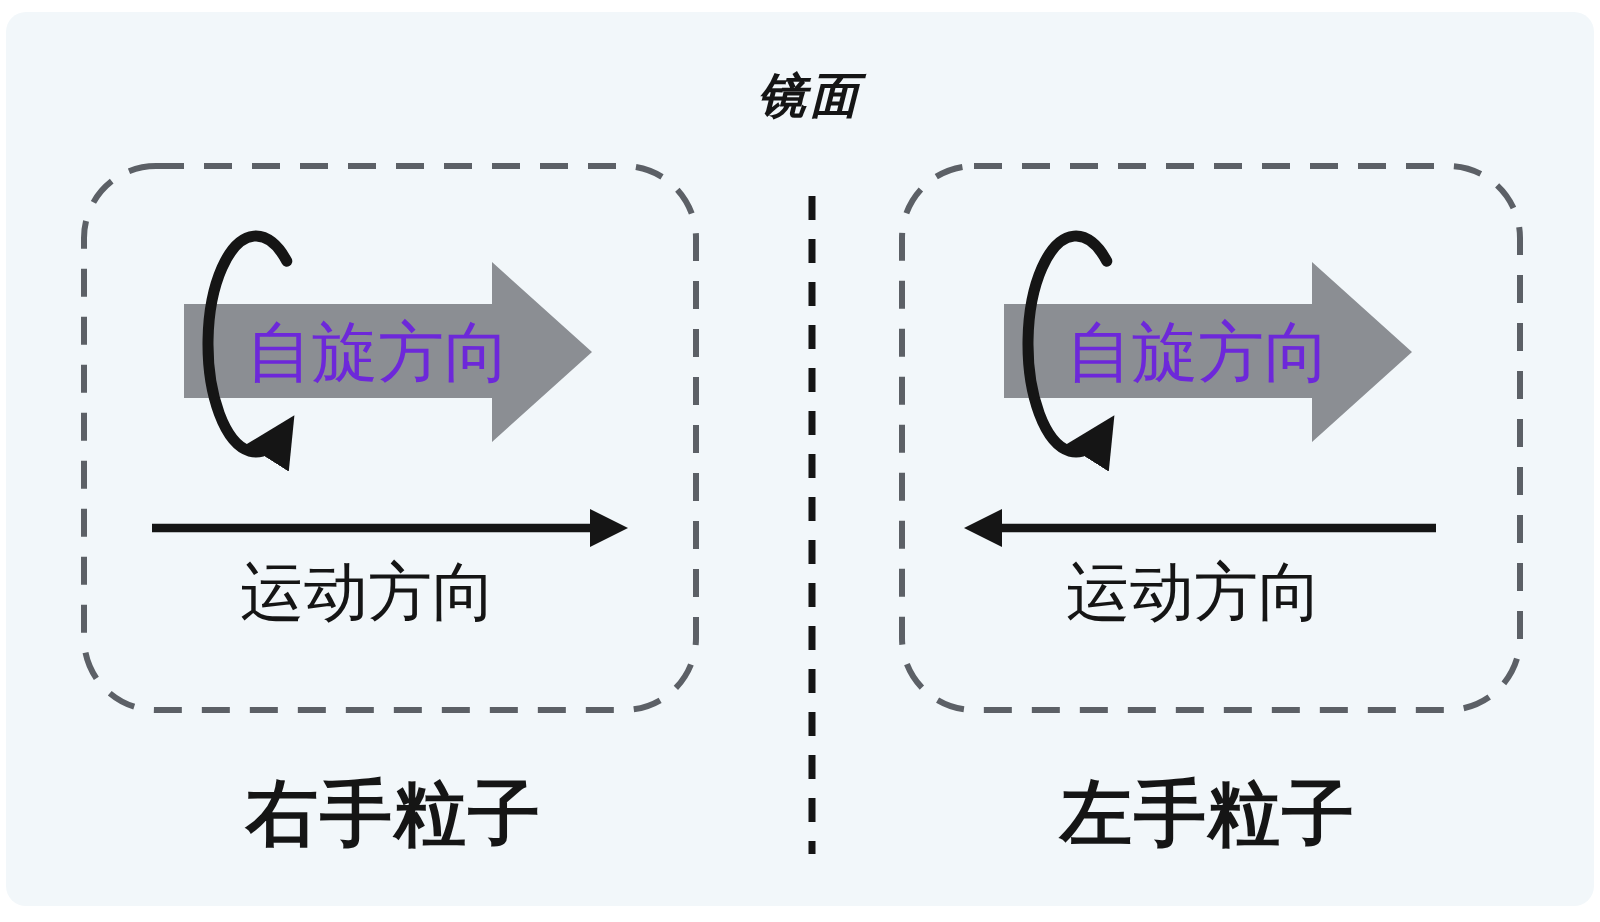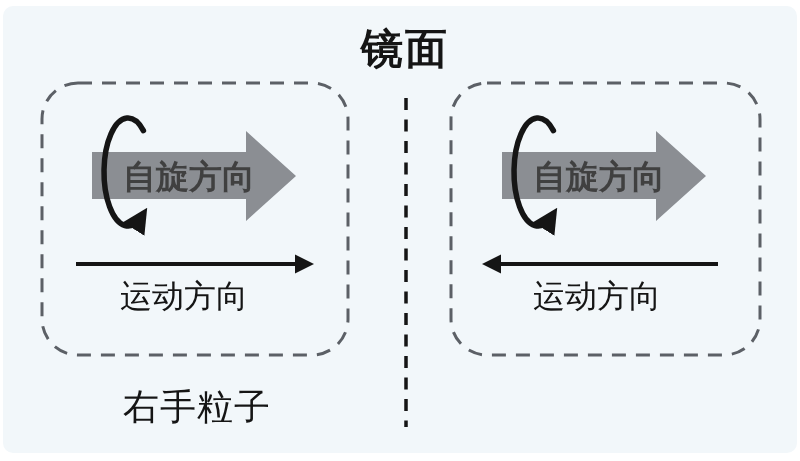--- a/index.html
+++ b/index.html
@@ -32,43 +32,44 @@
   .label {
     position: absolute;
     transform: translate(-50%, -50%);
     white-space: nowrap;
     color: #151515;
     line-height: 1;
   }
   .mirror-title {
     left: 405px;
     top: 49px;
-    font-size: 42px;
+    font-size: 24px;
     font-weight: 600;
     letter-spacing: 2px;
+    font-style: italic;
   }
   .spin-label {
     top: 176px;
     font-size: 33px;
-    font-weight: 700;
-    color: #404040;
+    font-weight: 400;
+    color: #6d28d9;
   }
   .spin-label.left  { left: 189px; }
   .spin-label.right { left: 599px; }
   .motion-label {
     top: 296px;
     font-size: 32px;
     font-weight: 500;
   }
   .motion-label.left  { left: 184px; }
   .motion-label.right { left: 597px; }
   .caption {
     top: 407px;
     font-size: 36px;
-    font-weight: 400;
+    font-weight: 700;
     letter-spacing: 1px;
   }
   .caption.left  { left: 197px; }
   .caption.right { left: 604px; }
 </style>
 </head>
 <body>
 
 <div class="stage">
 
@@ -104,14 +105,15 @@
 
   <div class="label mirror-title">镜面</div>
 
   <div class="label spin-label left">自旋方向</div>
   <div class="label spin-label right">自旋方向</div>
 
   <div class="label motion-label left">运动方向</div>
   <div class="label motion-label right">运动方向</div>
 
   <div class="label caption left">右手粒子</div>
+  <div class="label caption right">左手粒子</div>
 
 </div>
 
 </body></html>

